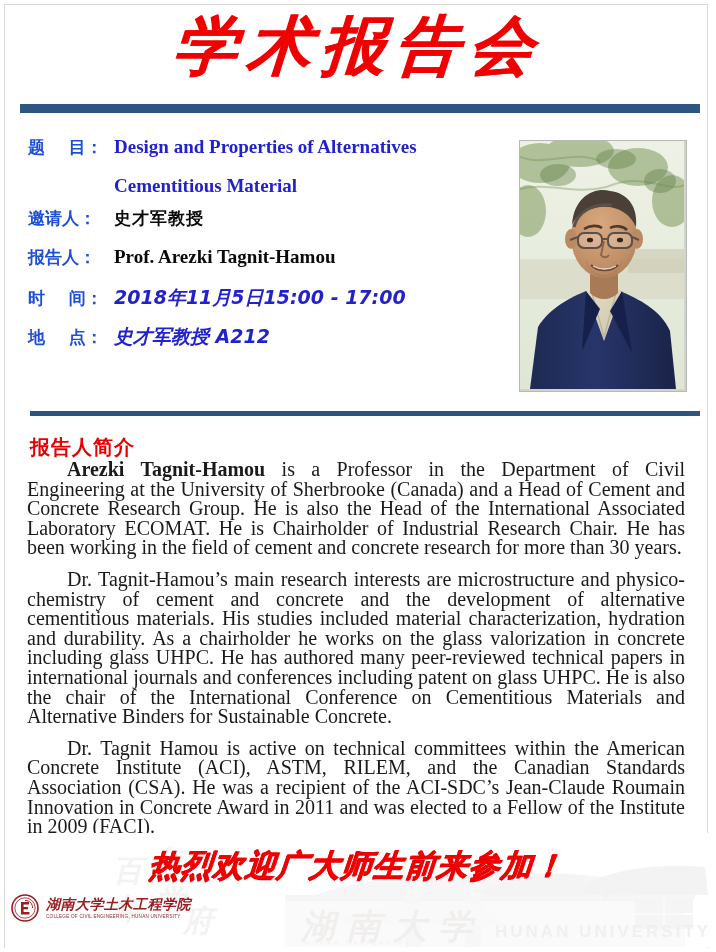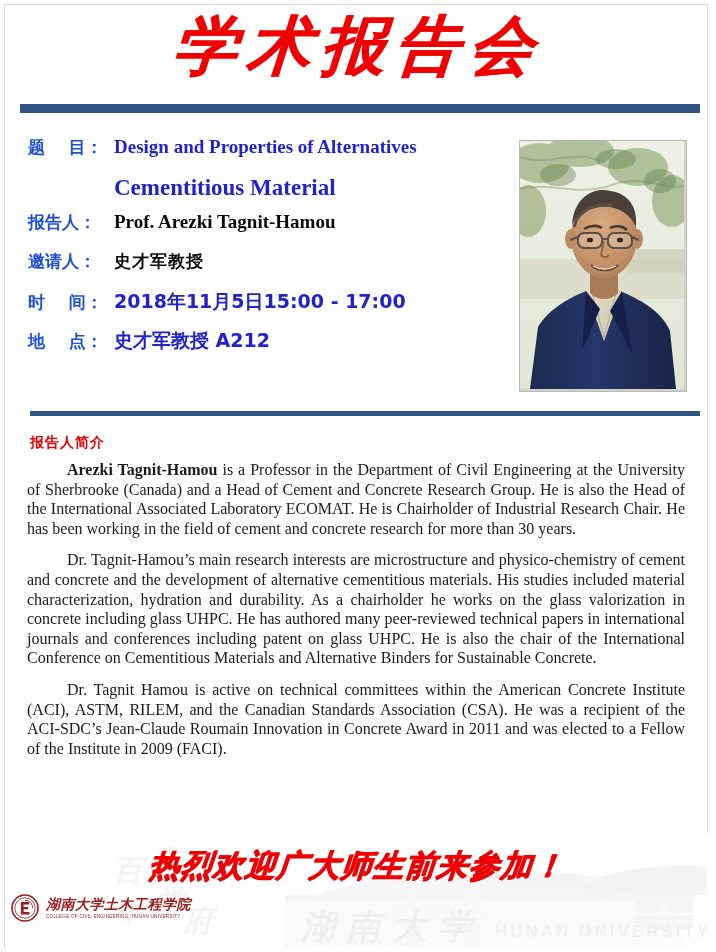--- a/index.html
+++ b/index.html
@@ -104,27 +104,28 @@
   .val-cjk-black {
     color: #0a0a0a;
     font-family: "DejaVu Sans", sans-serif;
     font-weight: 700;
     font-size: 17px;
     letter-spacing: 1px;
   }
   .title-line2 {
     margin-left: 86px;
     color: #2222cc;
-    font-size: 23px;
+    font-size: 19px;
     font-weight: 700;
     margin-top: 2px;
     margin-bottom: 10px;
   }
   .mixed-cjk {
     font-family: "DejaVu Sans", "Liberation Serif", serif;
+    font-style: italic;
   }
 
   
   .photo-wrap {
     position: absolute;
     left: 519px;
     top: 140px;
     width: 166px;
     height: 250px;
     border: 1px solid #b8b8b8;
@@ -134,30 +135,30 @@
   .photo-wrap svg { display: block; }
 
   
   .bio-head {
     position: absolute;
     left: 30px;
     top: 434px;
     color: #e60000;
     font-family: "DejaVu Sans", sans-serif;
     font-weight: 700;
-    font-size: 14px;
+    font-size: 20px;
     letter-spacing: 1px;
   }
   .bio-body {
     position: absolute;
     left: 27px;
     top: 460px;
     width: 658px;
     color: #1a1a1a;
-    font-size: 16px;
+    font-size: 20px;
     line-height: 19.6px;
     text-align: justify;
   }
   .bio-body p {
     margin: 0 0 12px 0;
     text-indent: 40px;
   }
   .bio-body p:last-child { margin-bottom: 0; }
   .bio-name { font-weight: 700; }
 
@@ -234,27 +235,27 @@
 
   <div class="info-block">
 
     <div class="info-row">
       <span class="info-label">题    目：</span>
       <span class="info-value val-blue">Design and Properties of Alternatives</span>
     </div>
     <div class="title-line2">Cementitious Material</div>
 
     <div class="info-row">
+      <span class="info-label">邀请人：</span>
+      <span class="val-cjk-black">史才军教授</span>
+    </div>
+
+    <div class="info-row">
       <span class="info-label">报告人：</span>
       <span class="info-value val-black">Prof. Arezki Tagnit-Hamou</span>
-    </div>
-
-    <div class="info-row">
-      <span class="info-label">邀请人：</span>
-      <span class="val-cjk-black">史才军教授</span>
     </div>
 
     <div class="info-row">
       <span class="info-label">时    间：</span>
       <span class="info-value val-blue mixed-cjk">2018年11月5日15:00 - 17:00</span>
     </div>
 
     <div class="info-row">
       <span class="info-label">地    点：</span>
       <span class="info-value val-blue mixed-cjk">史才军教授 A212</span>

